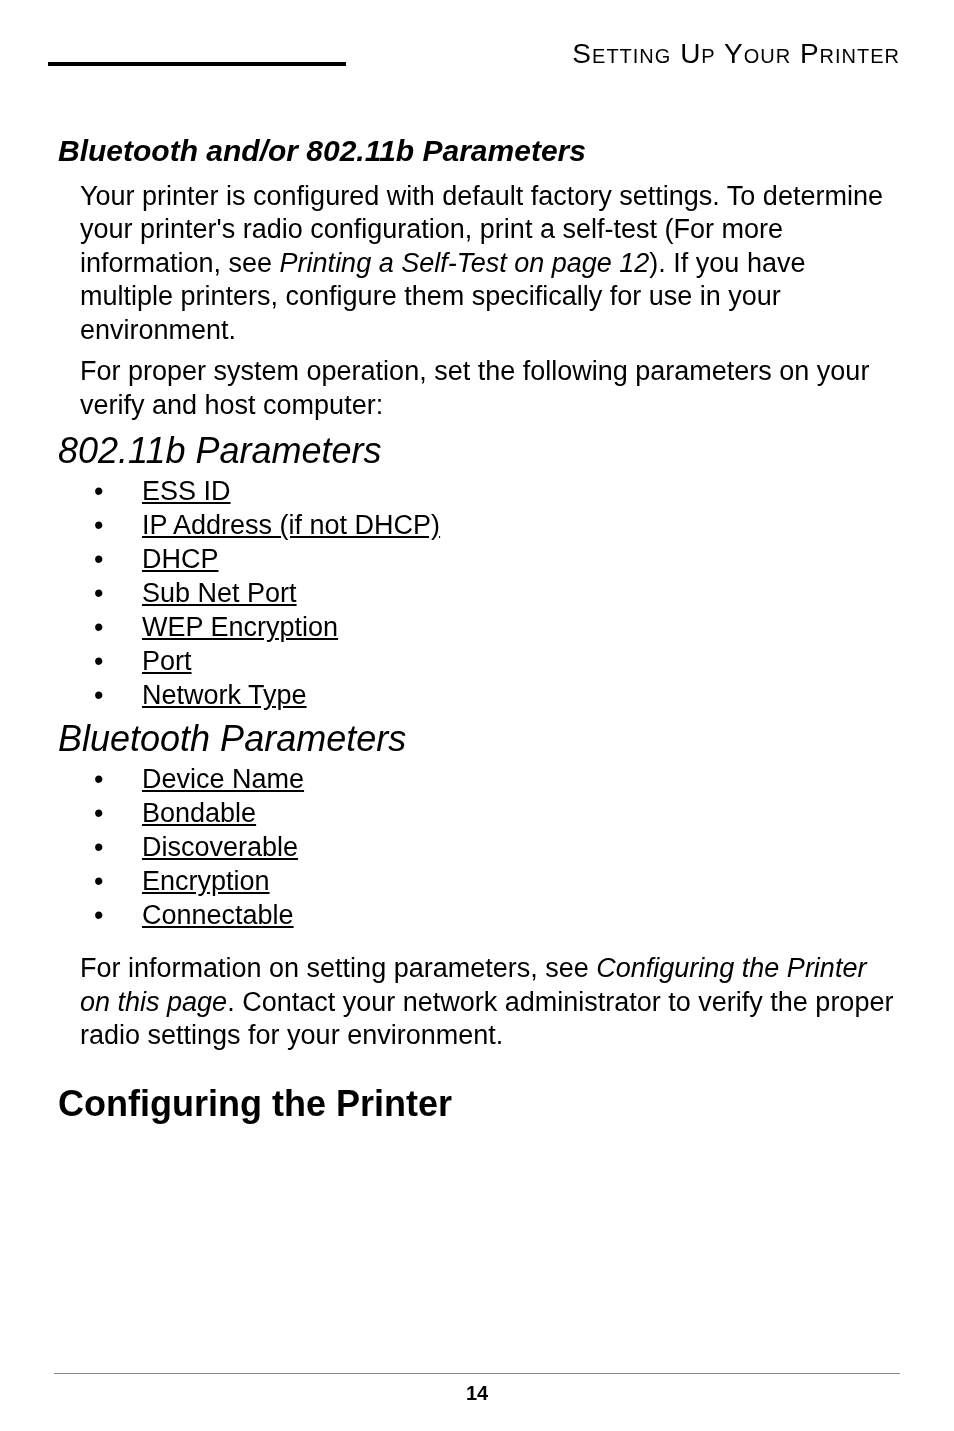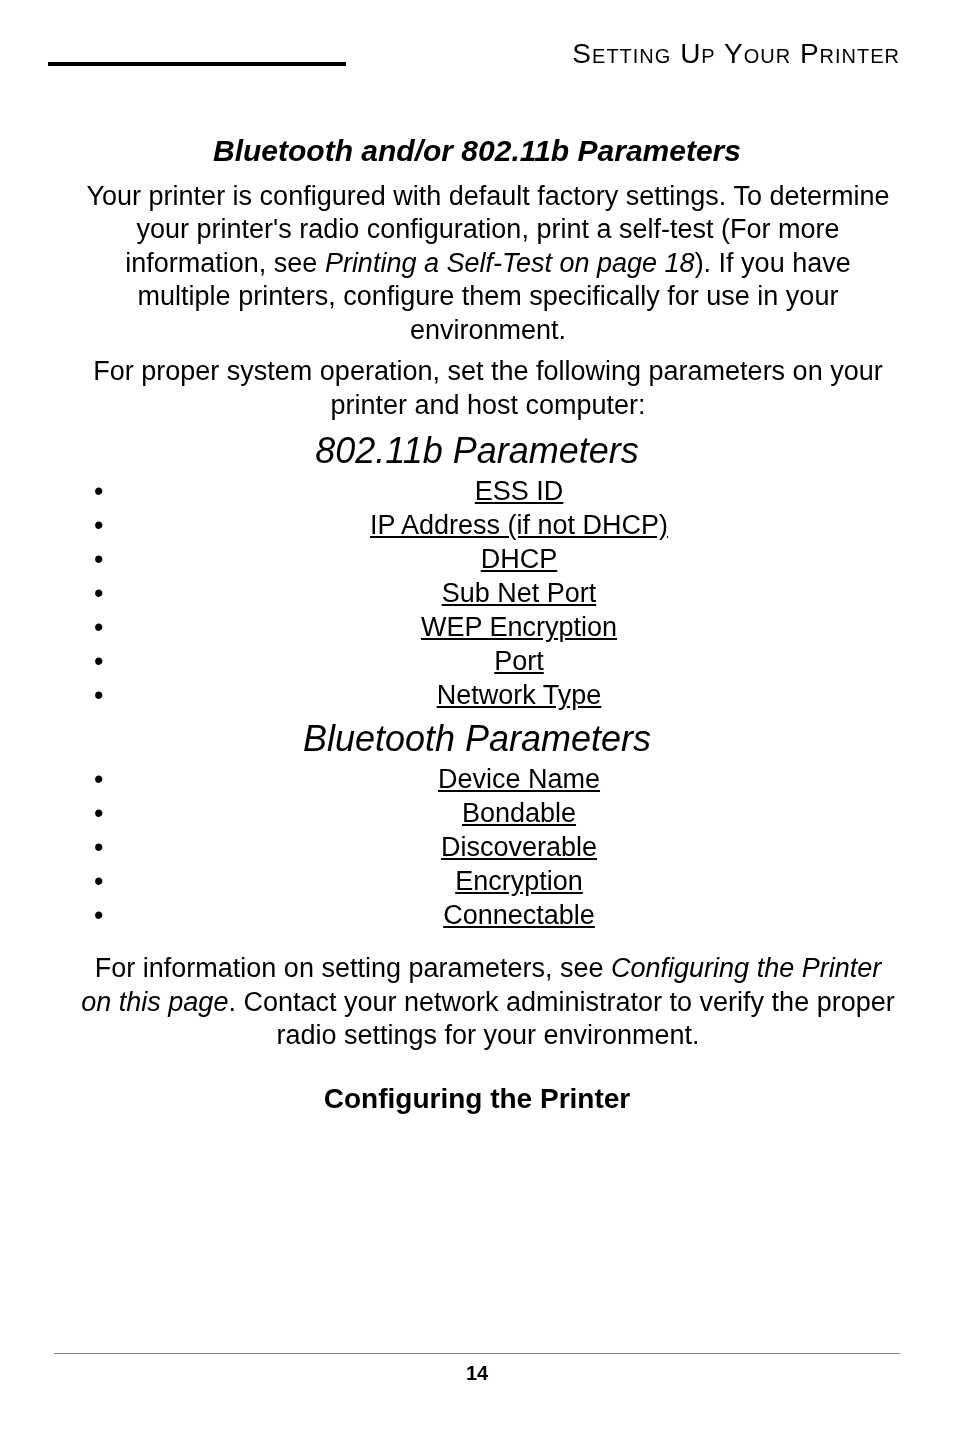--- a/index.html
+++ b/index.html
@@ -26,21 +26,21 @@
     }
     .header-title {
       position: absolute;
       right: 0;
       top: 0;
       font-variant: small-caps;
       letter-spacing: 1px;
       font-size: 28px;
       font-weight: 400;
     }
-    .content { padding: 0 4px; text-align: center; }
+    .content { padding: 0 4px; }
     .section-title {
       font-weight: 700;
       font-style: italic;
       font-size: 30px;
       margin-bottom: 12px;
     }
     .body-text {
       font-size: 27px;
       line-height: 1.24;
       margin-left: 22px;
@@ -66,27 +66,27 @@
     }
     ul.param-list li::before {
       content: "•";
       position: absolute;
       left: 0;
       top: 0;
       font-size: 27px;
     }
     .section-title-2 {
       font-weight: 700;
-      font-size: 28px;
+      font-size: 36px;
       margin-top: 30px;
       margin-bottom: 14px;
     }
     .footer {
       position: absolute;
-      bottom: 46px;
+      bottom: 26px;
       left: 54px;
       right: 54px;
       text-align: center;
       border-top: 1px solid #888;
       padding-top: 8px;
     }
     .page-num {
       font-weight: 700;
       font-size: 20px;
     }
@@ -97,24 +97,24 @@
 <div class="header-area">
   <div class="header-rule"></div>
   <div class="header-title">Setting Up Your Printer</div>
 </div>
 
 <div class="content">
 
   <div class="section-title">Bluetooth and/or 802.11b Parameters</div>
 
   <p class="body-text">
-    <span>Your printer is configured with default factory settings. To determine your printer's radio configuration, print a self-test (For more information, see </span><span class="ital">Printing a Self-Test on page 18</span><span>). If you have multiple printers, configure them specifically for use in your environment.</span>
+    <span>Your printer is configured with default factory settings. To determine your printer's radio configuration, print a self-test (For more information, see </span><span class="ital">Printing a Self-Test on page 12</span><span>). If you have multiple printers, configure them specifically for use in your environment.</span>
   </p>
 
-  <p class="body-text">For proper system operation, set the following parameters on your printer and host computer:</p>
+  <p class="body-text">For proper system operation, set the following parameters on your verify and host computer:</p>
 
   <div class="sub-head">802.11b Parameters</div>
   <ul class="param-list">
     <li>ESS ID</li>
     <li>IP Address (if not DHCP)</li>
     <li>DHCP</li>
     <li>Sub Net Port</li>
     <li>WEP Encryption</li>
     <li>Port</li>
     <li>Network Type</li>

